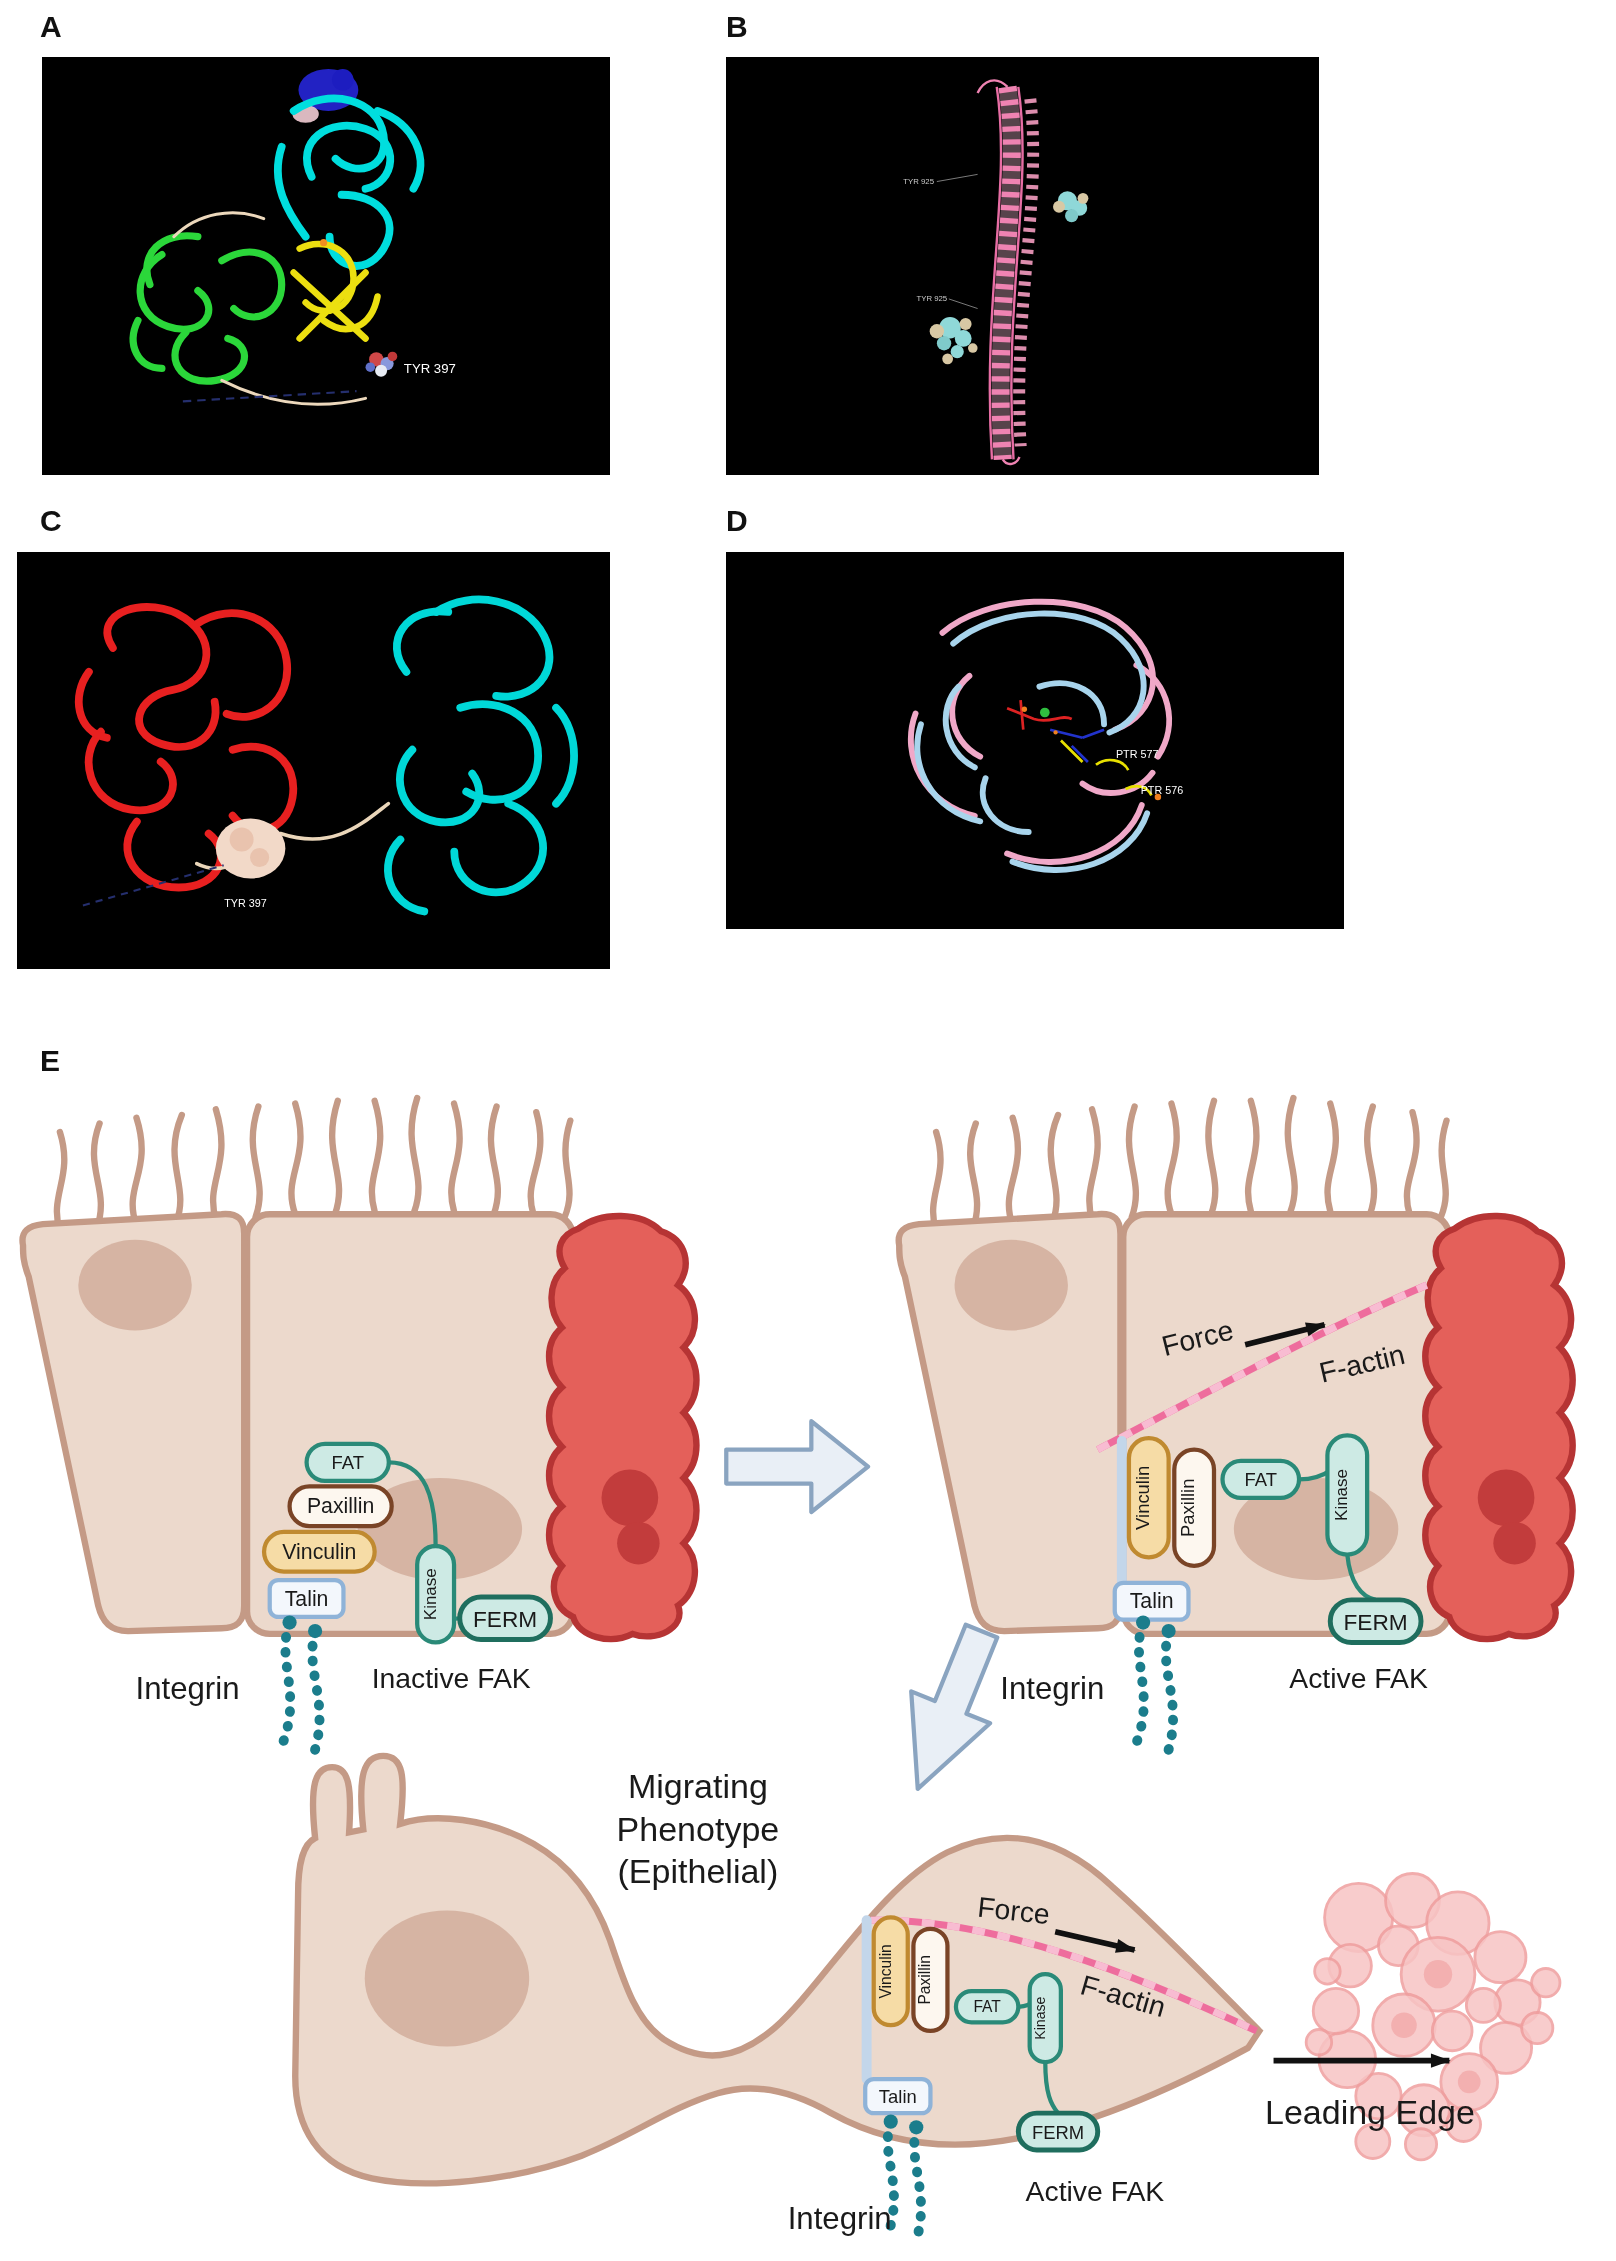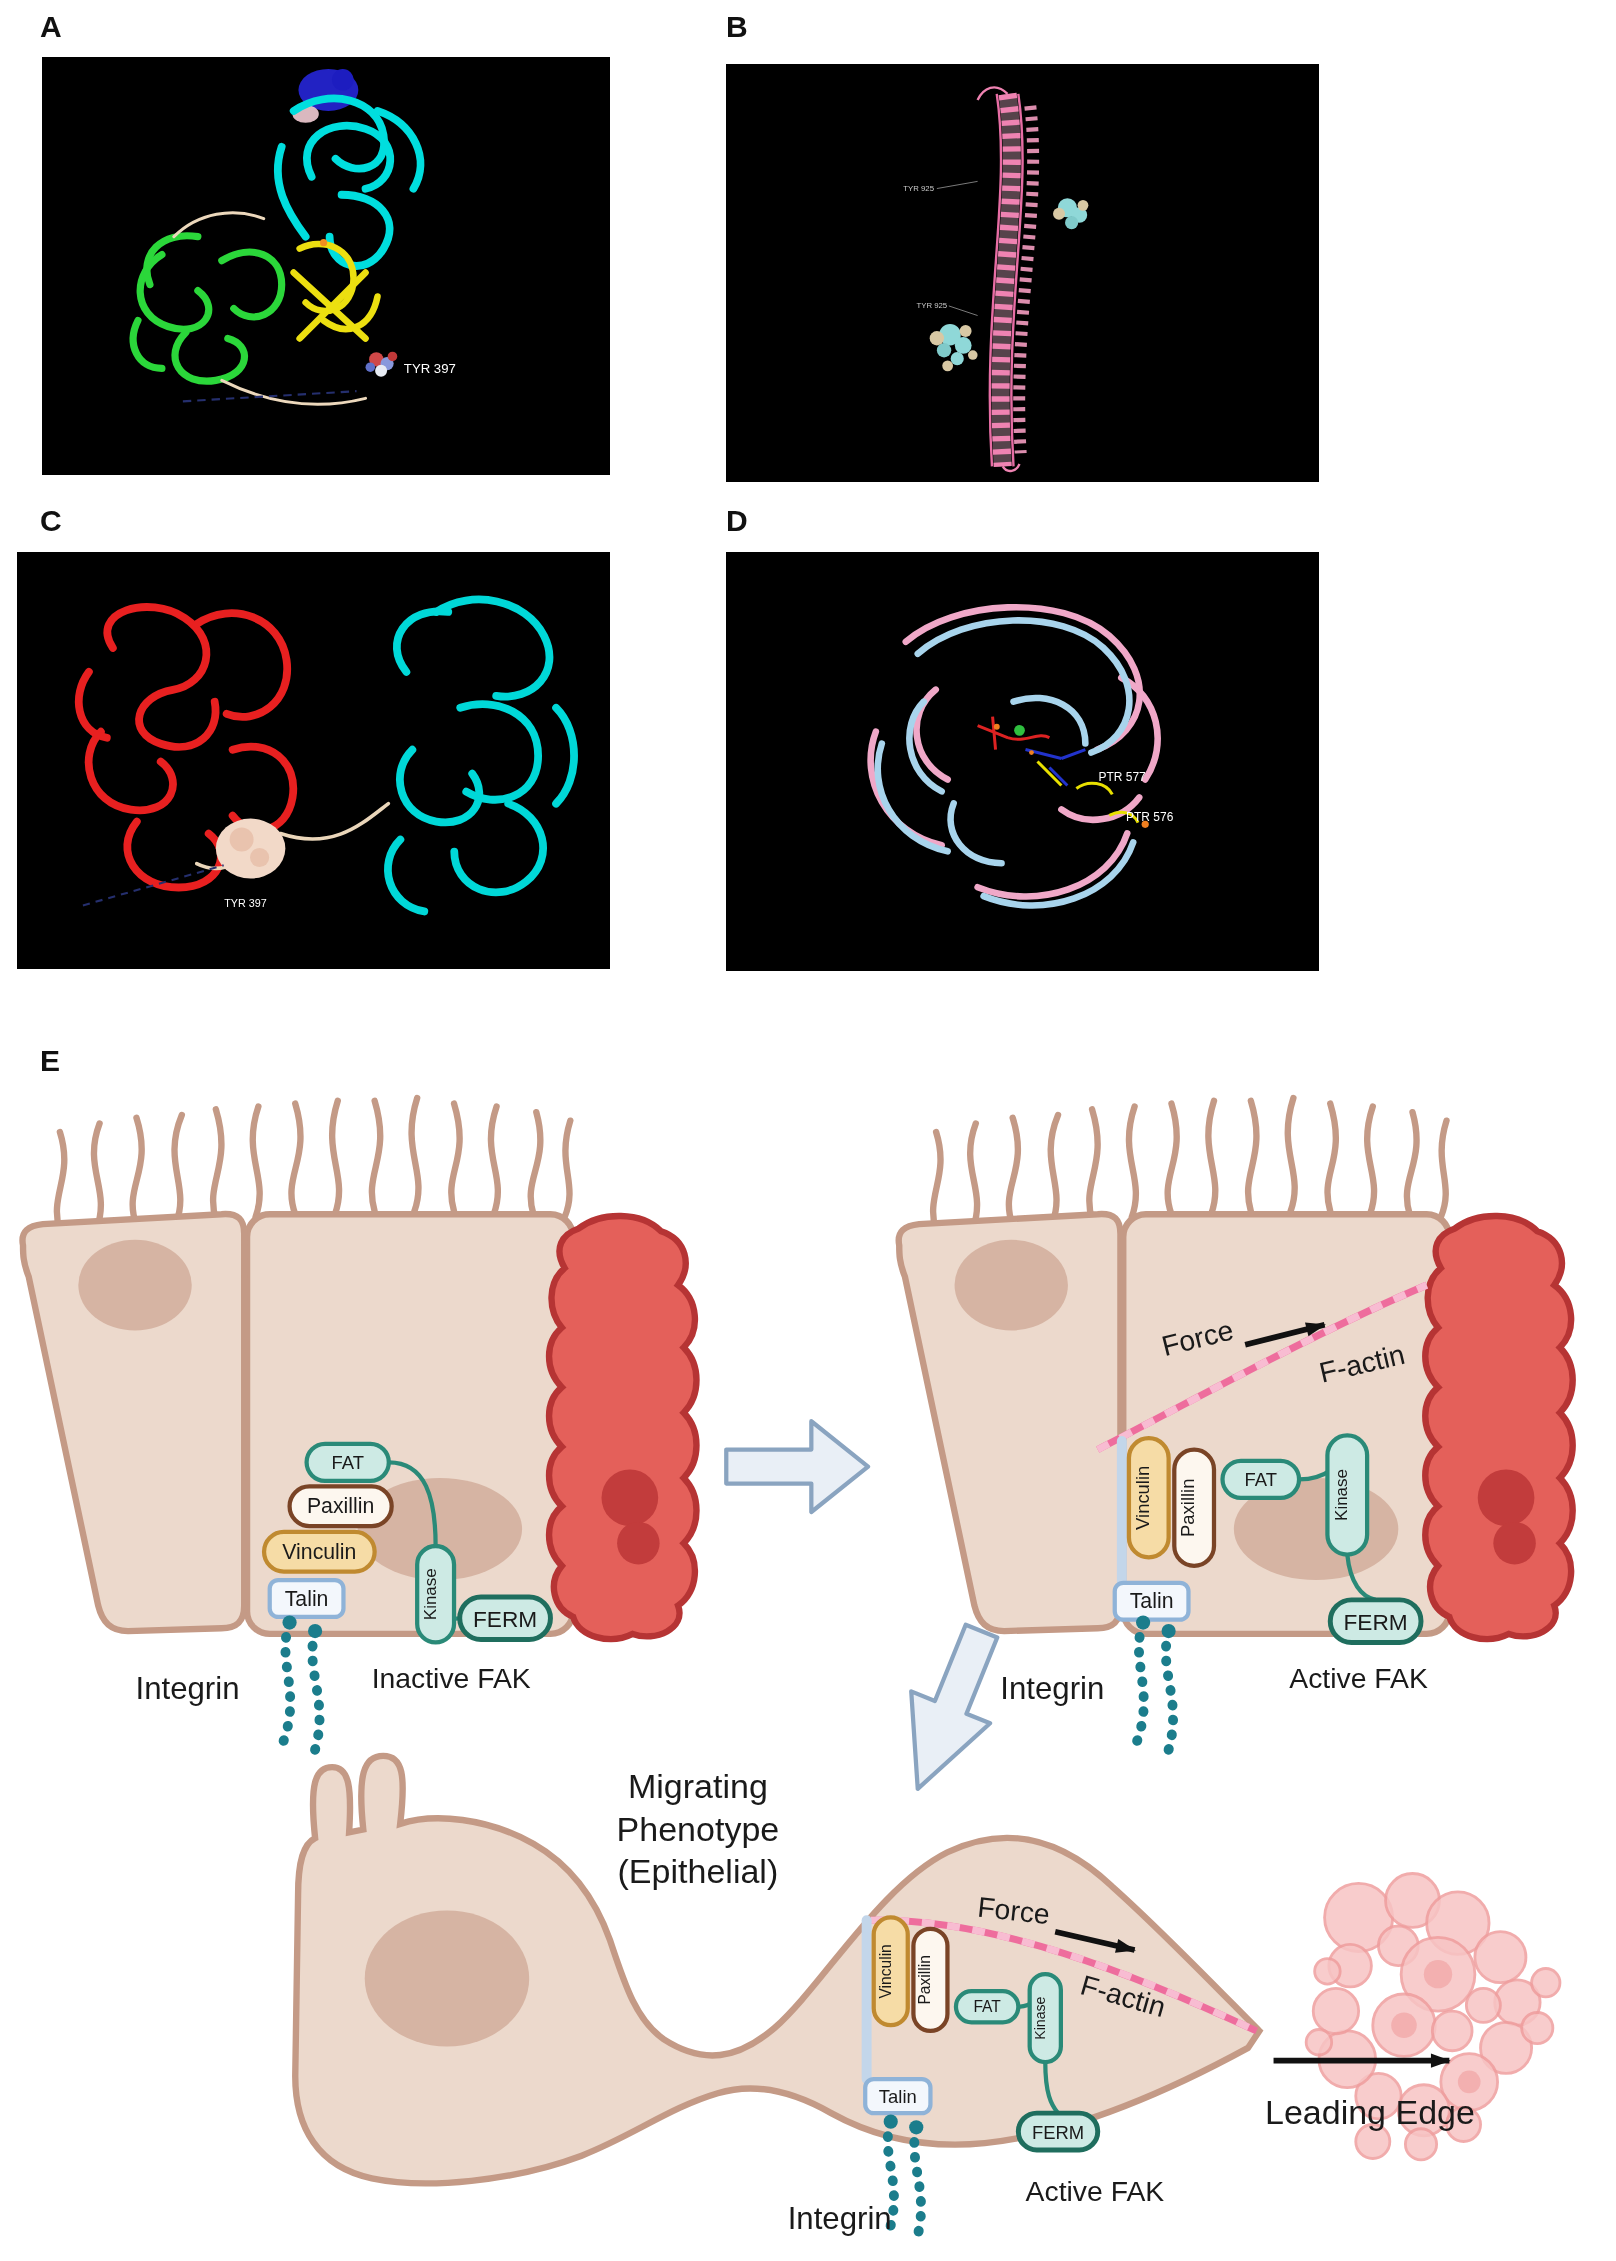--- a/index.html
+++ b/index.html
@@ -79,21 +79,21 @@
         <circle cx="576" cy="512" r="11" fill="#8898dc"></circle>
         <circle cx="566" cy="524" r="10" fill="#e8ecf4"></circle>
         <circle cx="585" cy="500" r="8" fill="#c03838"></circle>
         <circle cx="548" cy="518" r="8" fill="#6070c8"></circle>
       </g>
       <text x="604" y="528" font-size="22" class="ann">TYR 397</text>
       <path d="M235,575 L525,558" stroke="#252f6e" stroke-width="3.5" stroke-dasharray="14 10" fill="none"></path>
     </svg>
   </div>
 
-  <div class="black-box" style="left:726px;top:64px;width:593px;height:418px;">
+  <div class="black-box" style="left:726px;top:57px;width:593px;height:418px;">
     <svg viewBox="0 0 990 698">
       <g>
         <path d="M470,50 C495,220 445,400 462,672" fill="none" stroke="#f8c0d6" stroke-width="30" opacity="0.35"></path>
         <path d="M470,50 C495,220 445,400 462,672" fill="none" stroke="#ef83b2" stroke-width="30" stroke-dasharray="9 13"></path>
         <path d="M452,50 C477,220 427,400 444,672" fill="none" stroke="#e76da4" stroke-width="4"></path>
         <path d="M488,50 C513,220 463,400 480,672" fill="none" stroke="#e76da4" stroke-width="4"></path>
         <path d="M508,70 C528,240 478,420 492,650" fill="none" stroke="#f49cc0" stroke-width="20" stroke-dasharray="7 11" opacity="0.9"></path>
         <path d="M470,50 C450,30 430,40 420,60" fill="none" stroke="#ef83b2" stroke-width="4"></path>
         <path d="M462,672 C470,685 485,680 490,668" fill="none" stroke="#ef83b2" stroke-width="4"></path>
       </g>
@@ -147,21 +147,21 @@
       <g>
         <ellipse cx="390" cy="495" rx="58" ry="50" fill="#f2d9c8"></ellipse>
         <circle cx="375" cy="480" r="20" fill="#e9c3ae"></circle>
         <circle cx="405" cy="510" r="16" fill="#e9c3ae"></circle>
       </g>
       <path d="M110,590 L345,523" stroke="#252f6e" stroke-width="3.5" stroke-dasharray="12 10" fill="none"></path>
       <text x="346" y="592" font-size="18" class="ann">TYR 397</text>
     </svg>
   </div>
 
-  <div class="black-box" style="left:726px;top:552px;width:593px;height:419px;">
+  <div class="black-box" style="left:726px;top:552px;width:593px;height:377px;padding-left:25px;">
     <svg viewBox="0 0 990 700">
       <g class="ribbon" stroke="#f0a8c8" stroke-width="11">
         <path d="M300,150 C380,80 560,70 640,140 C720,210 700,300 620,330"></path>
         <path d="M250,300 C220,380 270,470 360,490"></path>
         <path d="M420,560 C520,600 640,560 670,470"></path>
         <path d="M700,380 C740,320 720,240 660,210"></path>
         <path d="M350,230 C300,270 310,350 370,380"></path>
         <path d="M560,430 C600,460 660,450 690,410"></path>
       </g>
       <g class="ribbon" stroke="#a8d4ec" stroke-width="11">

